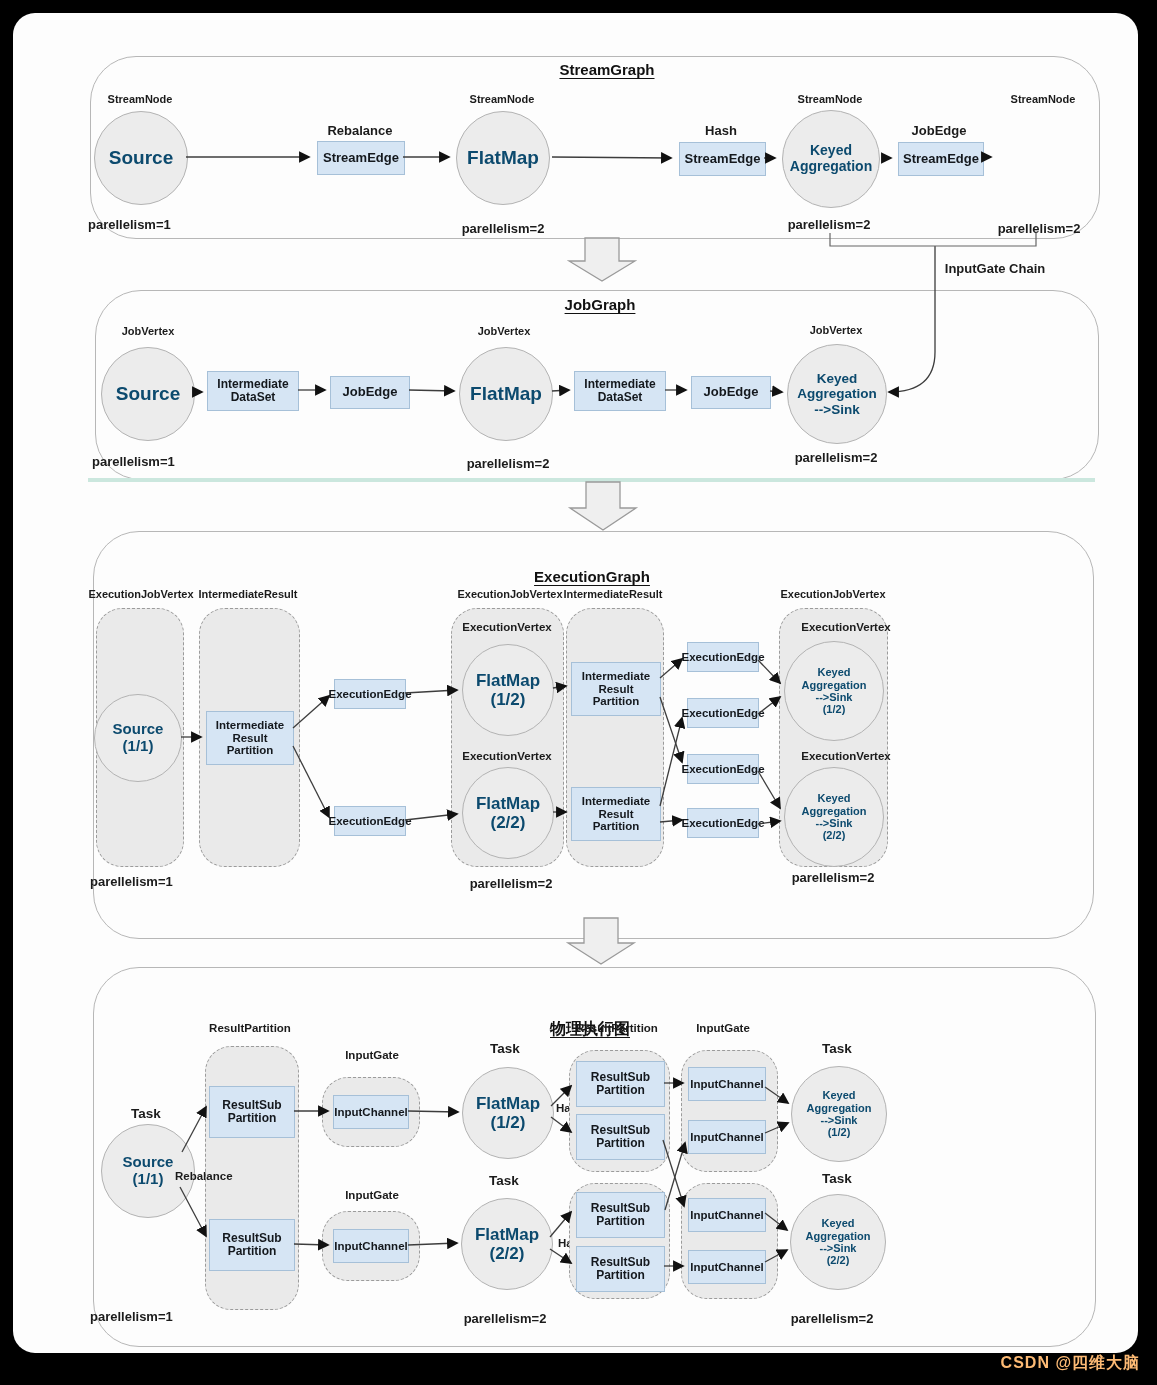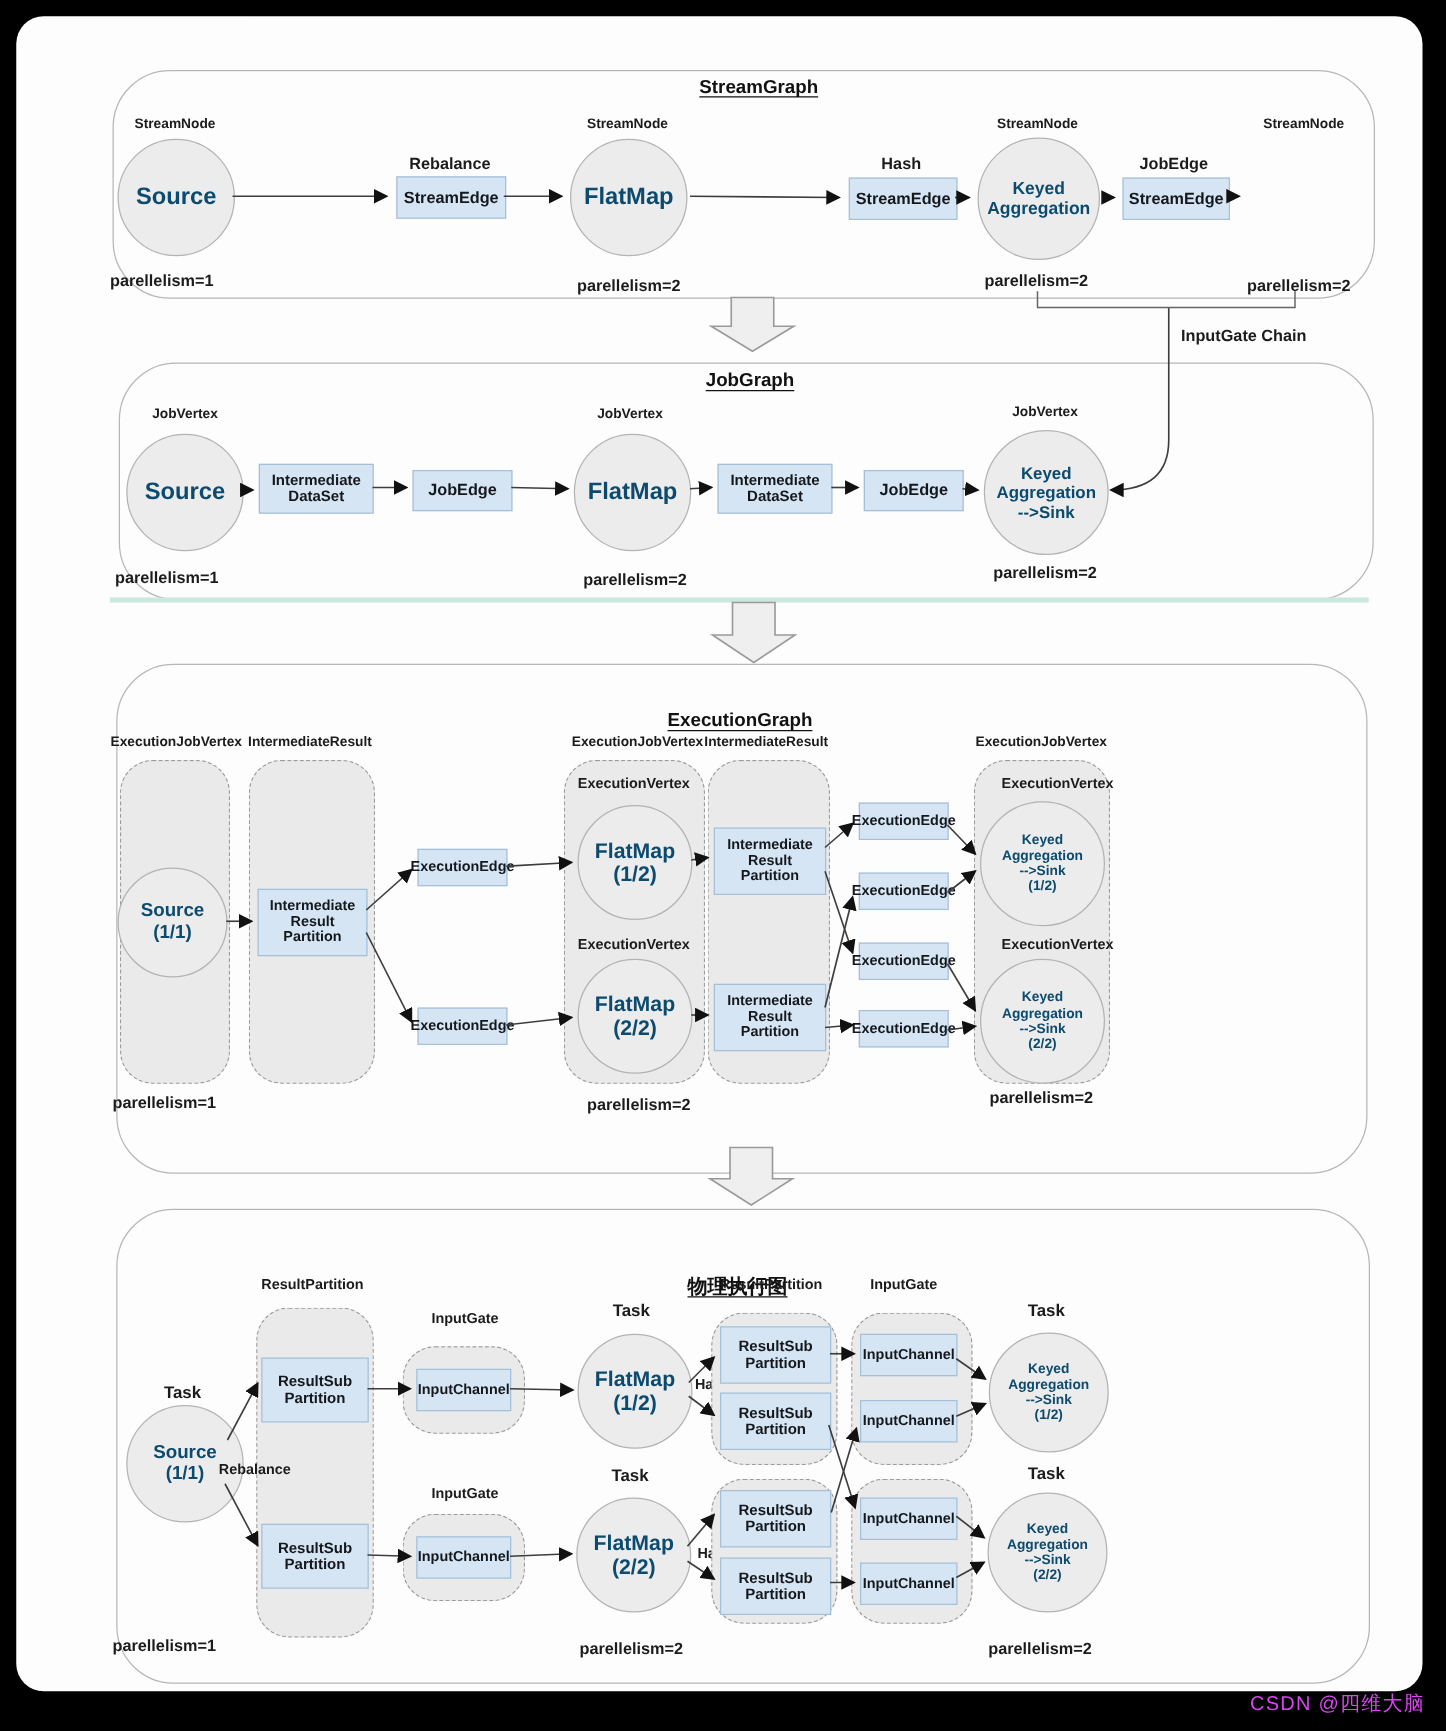--- a/index.html
+++ b/index.html
@@ -10,21 +10,21 @@
   .dashc{position:absolute;background:#eaeaea;border:1.5px dashed #9b9b9b;border-radius:26px;}
   .circle{position:absolute;border-radius:50%;background:#ececec;border:1.5px solid #b3b3b3;display:flex;align-items:center;justify-content:center;font-weight:bold;color:#0c4a6e;text-align:center;white-space:pre-line;line-height:1.12;}
   .bluebox{position:absolute;background:#d6e5f4;border:1px solid #a6c0d8;display:flex;align-items:center;justify-content:center;font-weight:bold;color:#14181d;text-align:center;white-space:pre-line;line-height:1.12;}
   .lbl{position:absolute;font-weight:bold;color:#1b1b1b;text-align:center;white-space:pre-line;line-height:1.15;}
   .title{position:absolute;font-weight:bold;color:#111;text-align:center;text-decoration:underline;text-underline-offset:3px;}
   .s11{font-size:11px;} .s115{font-size:11.5px;} .s12{font-size:12px;} .s125{font-size:11px;}
   .s13{font-size:13px;} .s135{font-size:13.5px;} .s14{font-size:14px;} .s15{font-size:15px;}
   .s16{font-size:16px;margin-top:44px;} .s17{font-size:17px;} .s19{font-size:19px;}
   #edges{position:absolute;left:0;top:0;width:1157px;height:1385px;pointer-events:none;}
   .teal{position:absolute;left:88px;top:478px;width:1007px;height:4px;background:#cbe7de;}
-  #watermark{position:absolute;right:17px;top:1353px;font-size:16px;color:#d946ef;font-weight:normal;letter-spacing:1px;}
+  #watermark{position:absolute;right:17px;top:1353px;font-size:16px;color:#fdba74;font-weight:bold;letter-spacing:1px;}
 </style>
 </head>
 <body>
 
 <div id="canvas">
 <div id="content">
 
   <div class="section" style="left:77px;top:43px;width:1008px;height:181px;"></div>
   <div class="section" style="left:82px;top:277px;width:1002px;height:188px;"></div>
   <div class="section" style="left:80px;top:518px;width:999px;height:406px;"></div>

